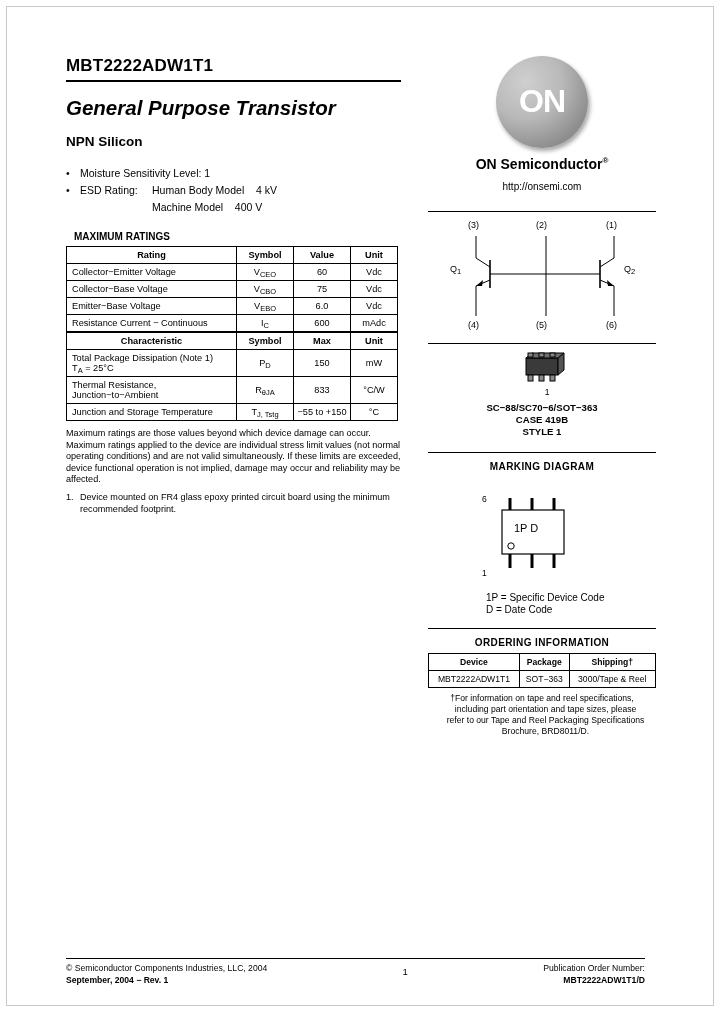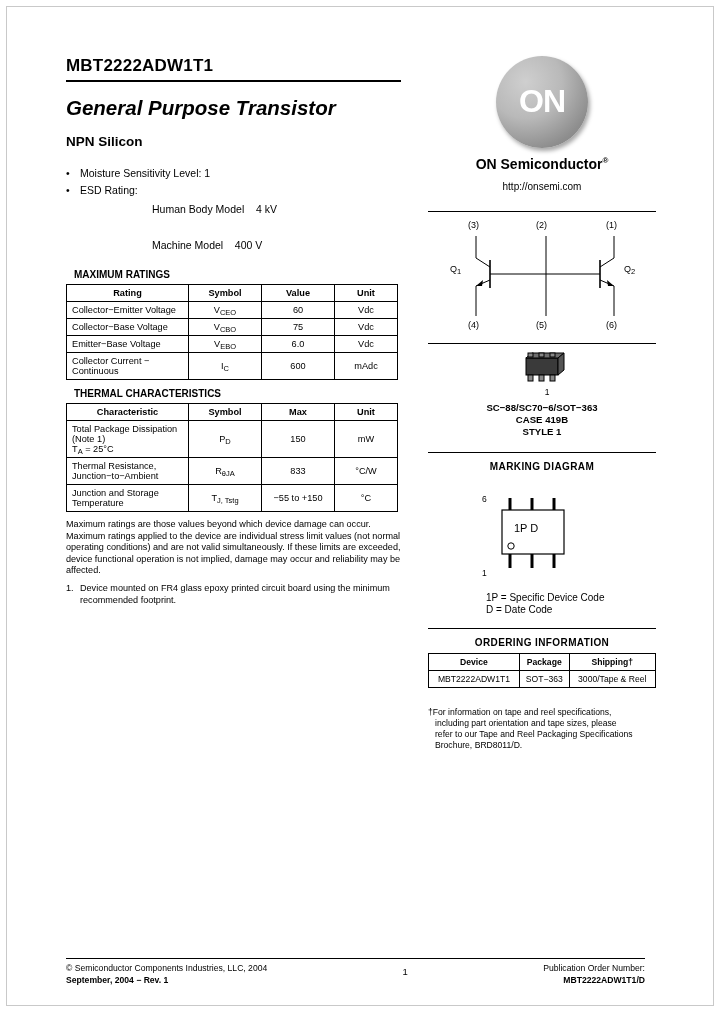--- a/index.html
+++ b/index.html
@@ -66,21 +66,20 @@
     width: 14px;
     flex: 0 0 14px;
     text-align: left;
   }
   .bullet-label {
     flex: 0 0 auto;
     white-space: pre;
   }
   .bullet-val {
     white-space: pre;
-    margin-top: 19px;
   }
   .bullet-sub {
     margin-left: 14px;
     display: flex;
   }
   .bullet-sub .ind {
     flex: 0 0 72px;
   }
 
   .sect-head {
@@ -89,21 +88,21 @@
     margin: 2px 0 4px 8px;
   }
 
   table.spec {
     border-collapse: collapse;
     width: 332px;
     font-size: 9.2px;
   }
   table.spec td, table.spec th {
     border: 1px solid #000;
-    padding: 3px 8px;
+    padding: 3px 0;
     vertical-align: middle;
   }
   table.spec th {
     text-align: center;
     font-weight: bold;
     font-size: 9.2px;
   }
   table.spec td.c { text-align: center; }
   table.spec td.l { text-align: left; padding-left: 5px; }
   .col-sym { width: 56px; }
@@ -231,22 +230,23 @@
     border-radius: 14px;
   }
   table.order th, table.order td {
     border: 1px solid #000;
     padding: 3px 2px;
     text-align: center;
   }
   .order-note {
     font-size: 8.6px;
     line-height: 11px;
-    margin-top: 19px;
+    margin-top: 5px;
     width: 228px;
+    text-align: center;
   }
   .order-note .ind { margin-left: 7px; display: block; }
 
   
   .footer {
     position: absolute;
     left: 66px;
     right: 75px;
     bottom: 26px;
     font-size: 8.6px;
@@ -316,29 +316,28 @@
         <td class="c">75</td>
         <td class="c">Vdc</td>
       </tr>
       <tr>
         <td class="l">Emitter−Base Voltage</td>
         <td class="c"><span>V</span><sub>EBO</sub></td>
         <td class="c">6.0</td>
         <td class="c">Vdc</td>
       </tr>
       <tr>
-        <td class="l">Collector Current − Continuous</td>
+        <td class="l">Resistance Current − Continuous</td>
         <td class="c"><span>I</span><sub>C</sub></td>
         <td class="c">600</td>
         <td class="c">mAdc</td>
       </tr>
     </tbody>
       </table>
 
-    <div class="sect-head" style="margin-top:8px;">THERMAL CHARACTERISTICS</div>
     <table class="spec">
       <tbody>
           <tr>
         <th>Characteristic</th>
         <th class="col-sym">Symbol</th>
         <th class="col-val">Max</th>
         <th class="col-unit">Unit</th>
       </tr>
       <tr>
         <td class="l">

